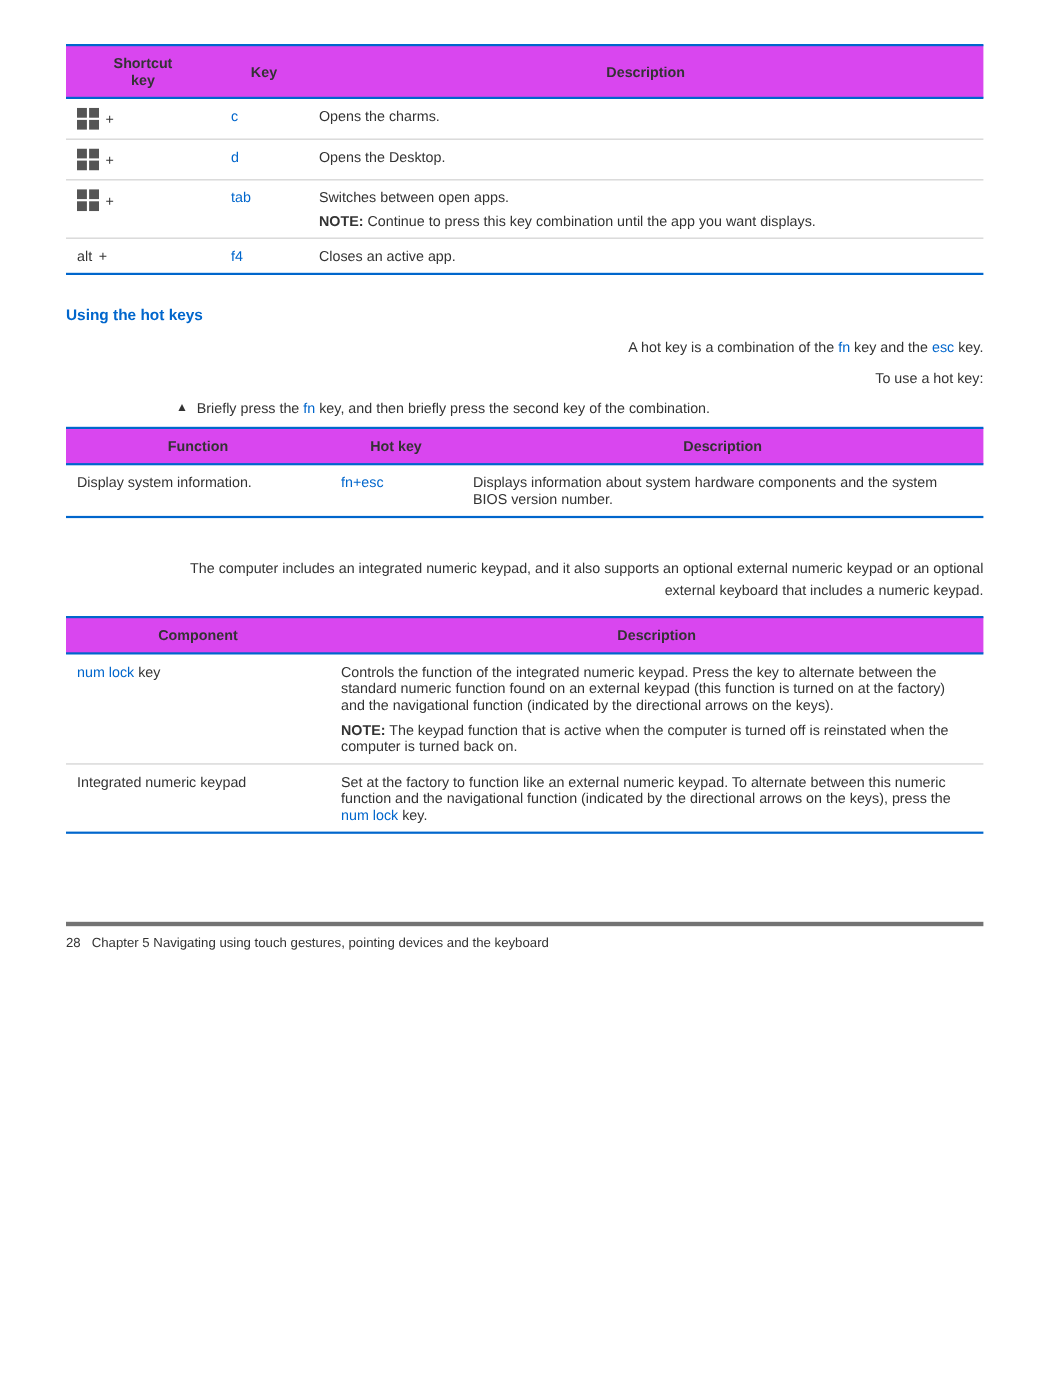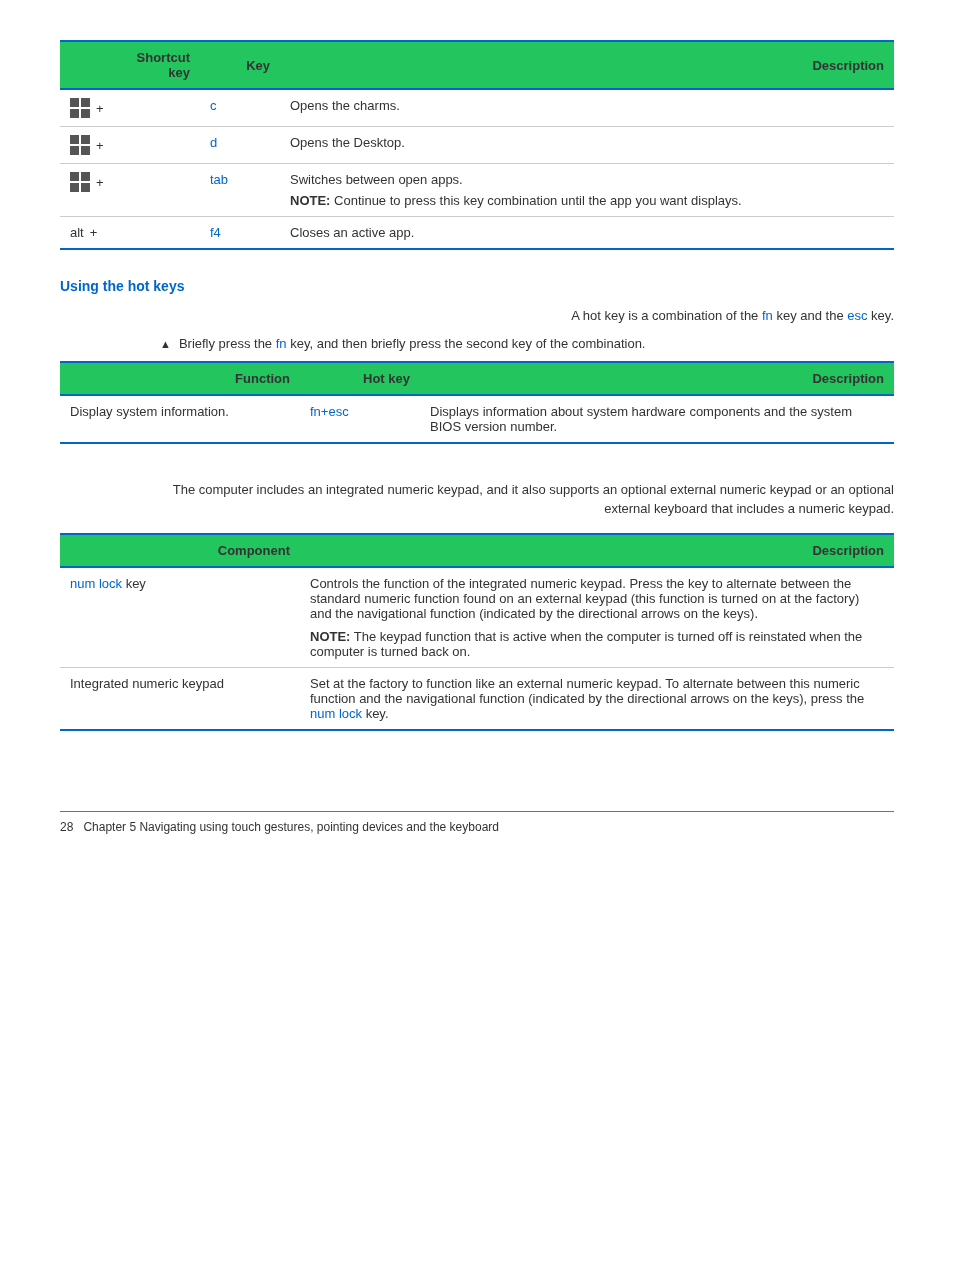--- a/index.html
+++ b/index.html
@@ -31,22 +31,22 @@
       margin-bottom: 20px;
     }
     table thead tr {
       border-top: 2px solid #0066cc;
       border-bottom: 2px solid #0066cc;
     }
     table thead th {
       font-weight: bold;
       font-size: 13px;
       padding: 8px 10px;
-      text-align: right;
-      background: #22c55e;
+      text-align: center;
+      background: #d946ef;
     }
     table tbody tr {
       border-bottom: 1px solid #ccc;
     }
     table tbody td {
       padding: 8px 10px;
       vertical-align: top;
       font-size: 13px;
     }
     .win-icon-cell {
@@ -148,20 +148,21 @@
     </tbody>
   </table>
 </div>
 
 <div class="section-spacer">
   <h2 class="section-title">Using the hot keys</h2>
   <div class="indent">
     <p class="paragraph">
       A hot key is a combination of the <span class="blue">fn</span> key and the <span class="blue">esc</span> key.
     </p>
+    <p class="paragraph">To use a hot key:</p>
     <div class="bullet-row">
       <span class="bullet-triangle">▲</span>
       <span>Briefly press the <span class="blue">fn</span> key, and then briefly press the second key of the combination.</span>
     </div>
   </div>
 
   <table>
     <thead>
       <tr>
         <th class="col-function">Function</th>
@@ -202,15 +203,15 @@
       </tr>
 
       <tr class="last-row">
         <td>Integrated numeric keypad</td>
         <td>Set at the factory to function like an external numeric keypad. To alternate between this numeric function and the navigational function (indicated by the directional arrows on the keys), press the <span class="blue">num lock</span> key.</td>
       </tr>
     </tbody>
   </table>
 </div>
 
-<div style="margin-top: 80px; border-top: 1px solid #737373; padding-top: 8px; font-size: 12px;">
+<div style="margin-top: 80px; border-top: 4px solid #737373; padding-top: 8px; font-size: 12px;">
   <span>28</span>&nbsp;&nbsp;&nbsp;<span>Chapter 5   Navigating using touch gestures, pointing devices and the keyboard</span>
 </div>
 
 </body></html>

